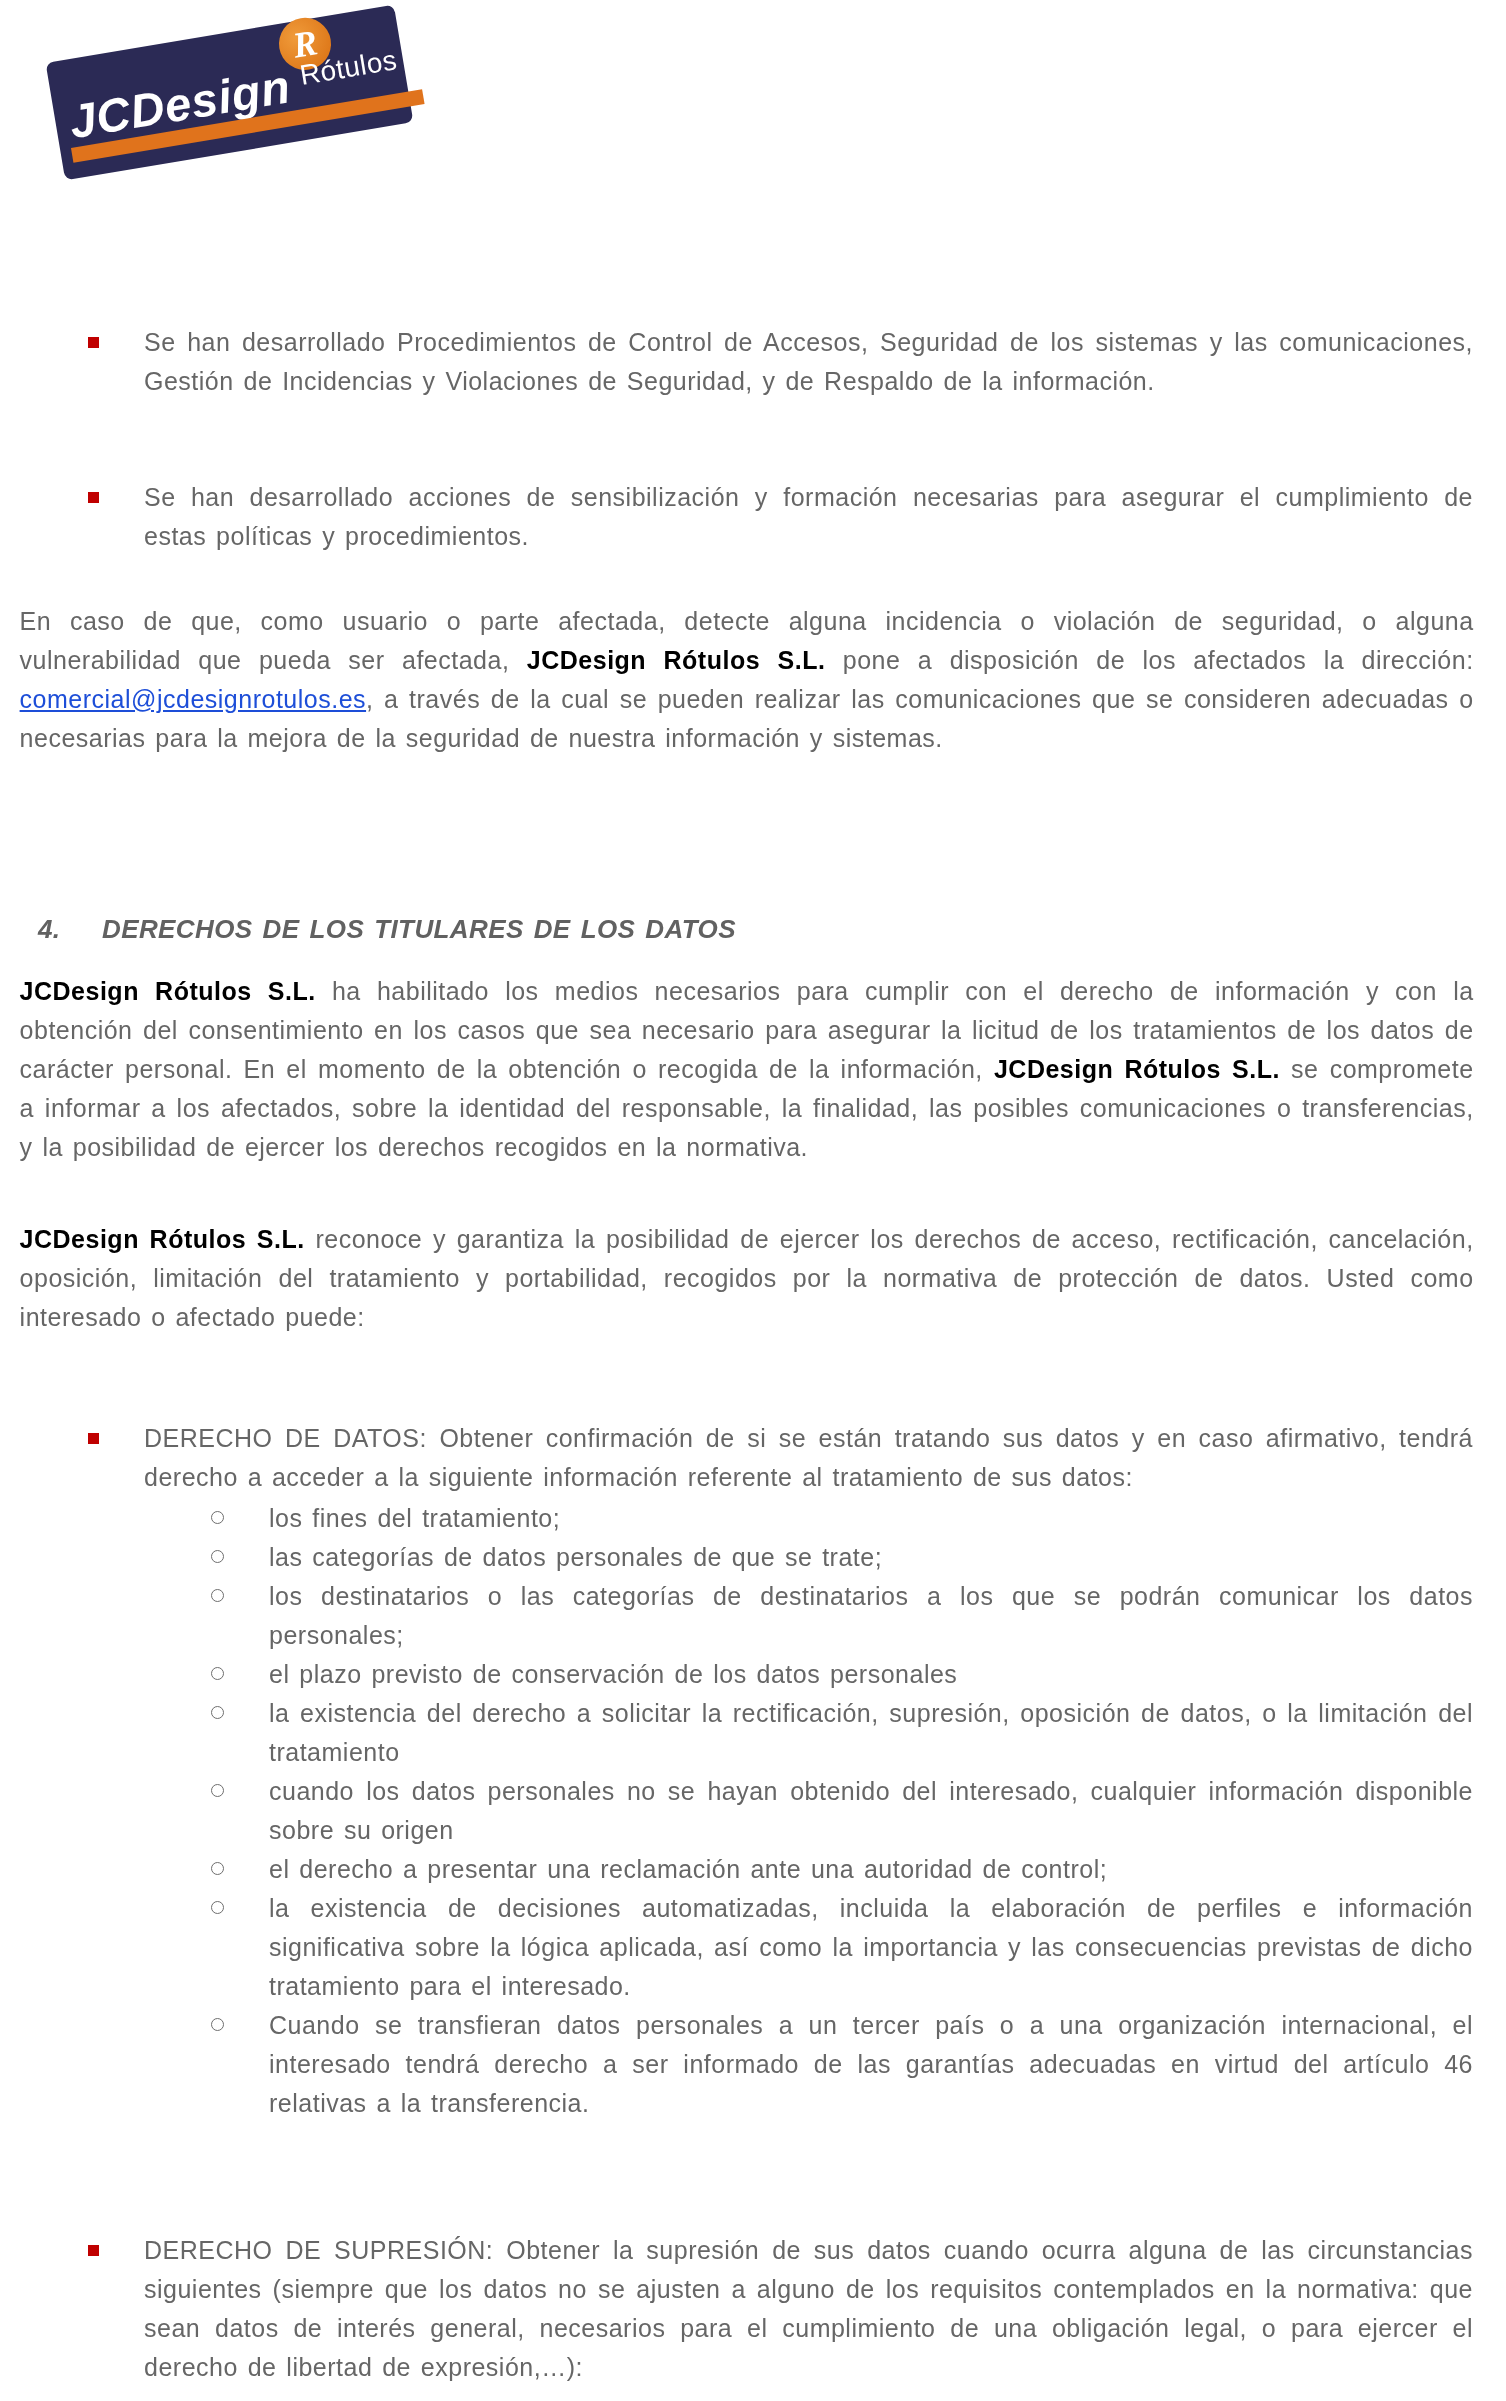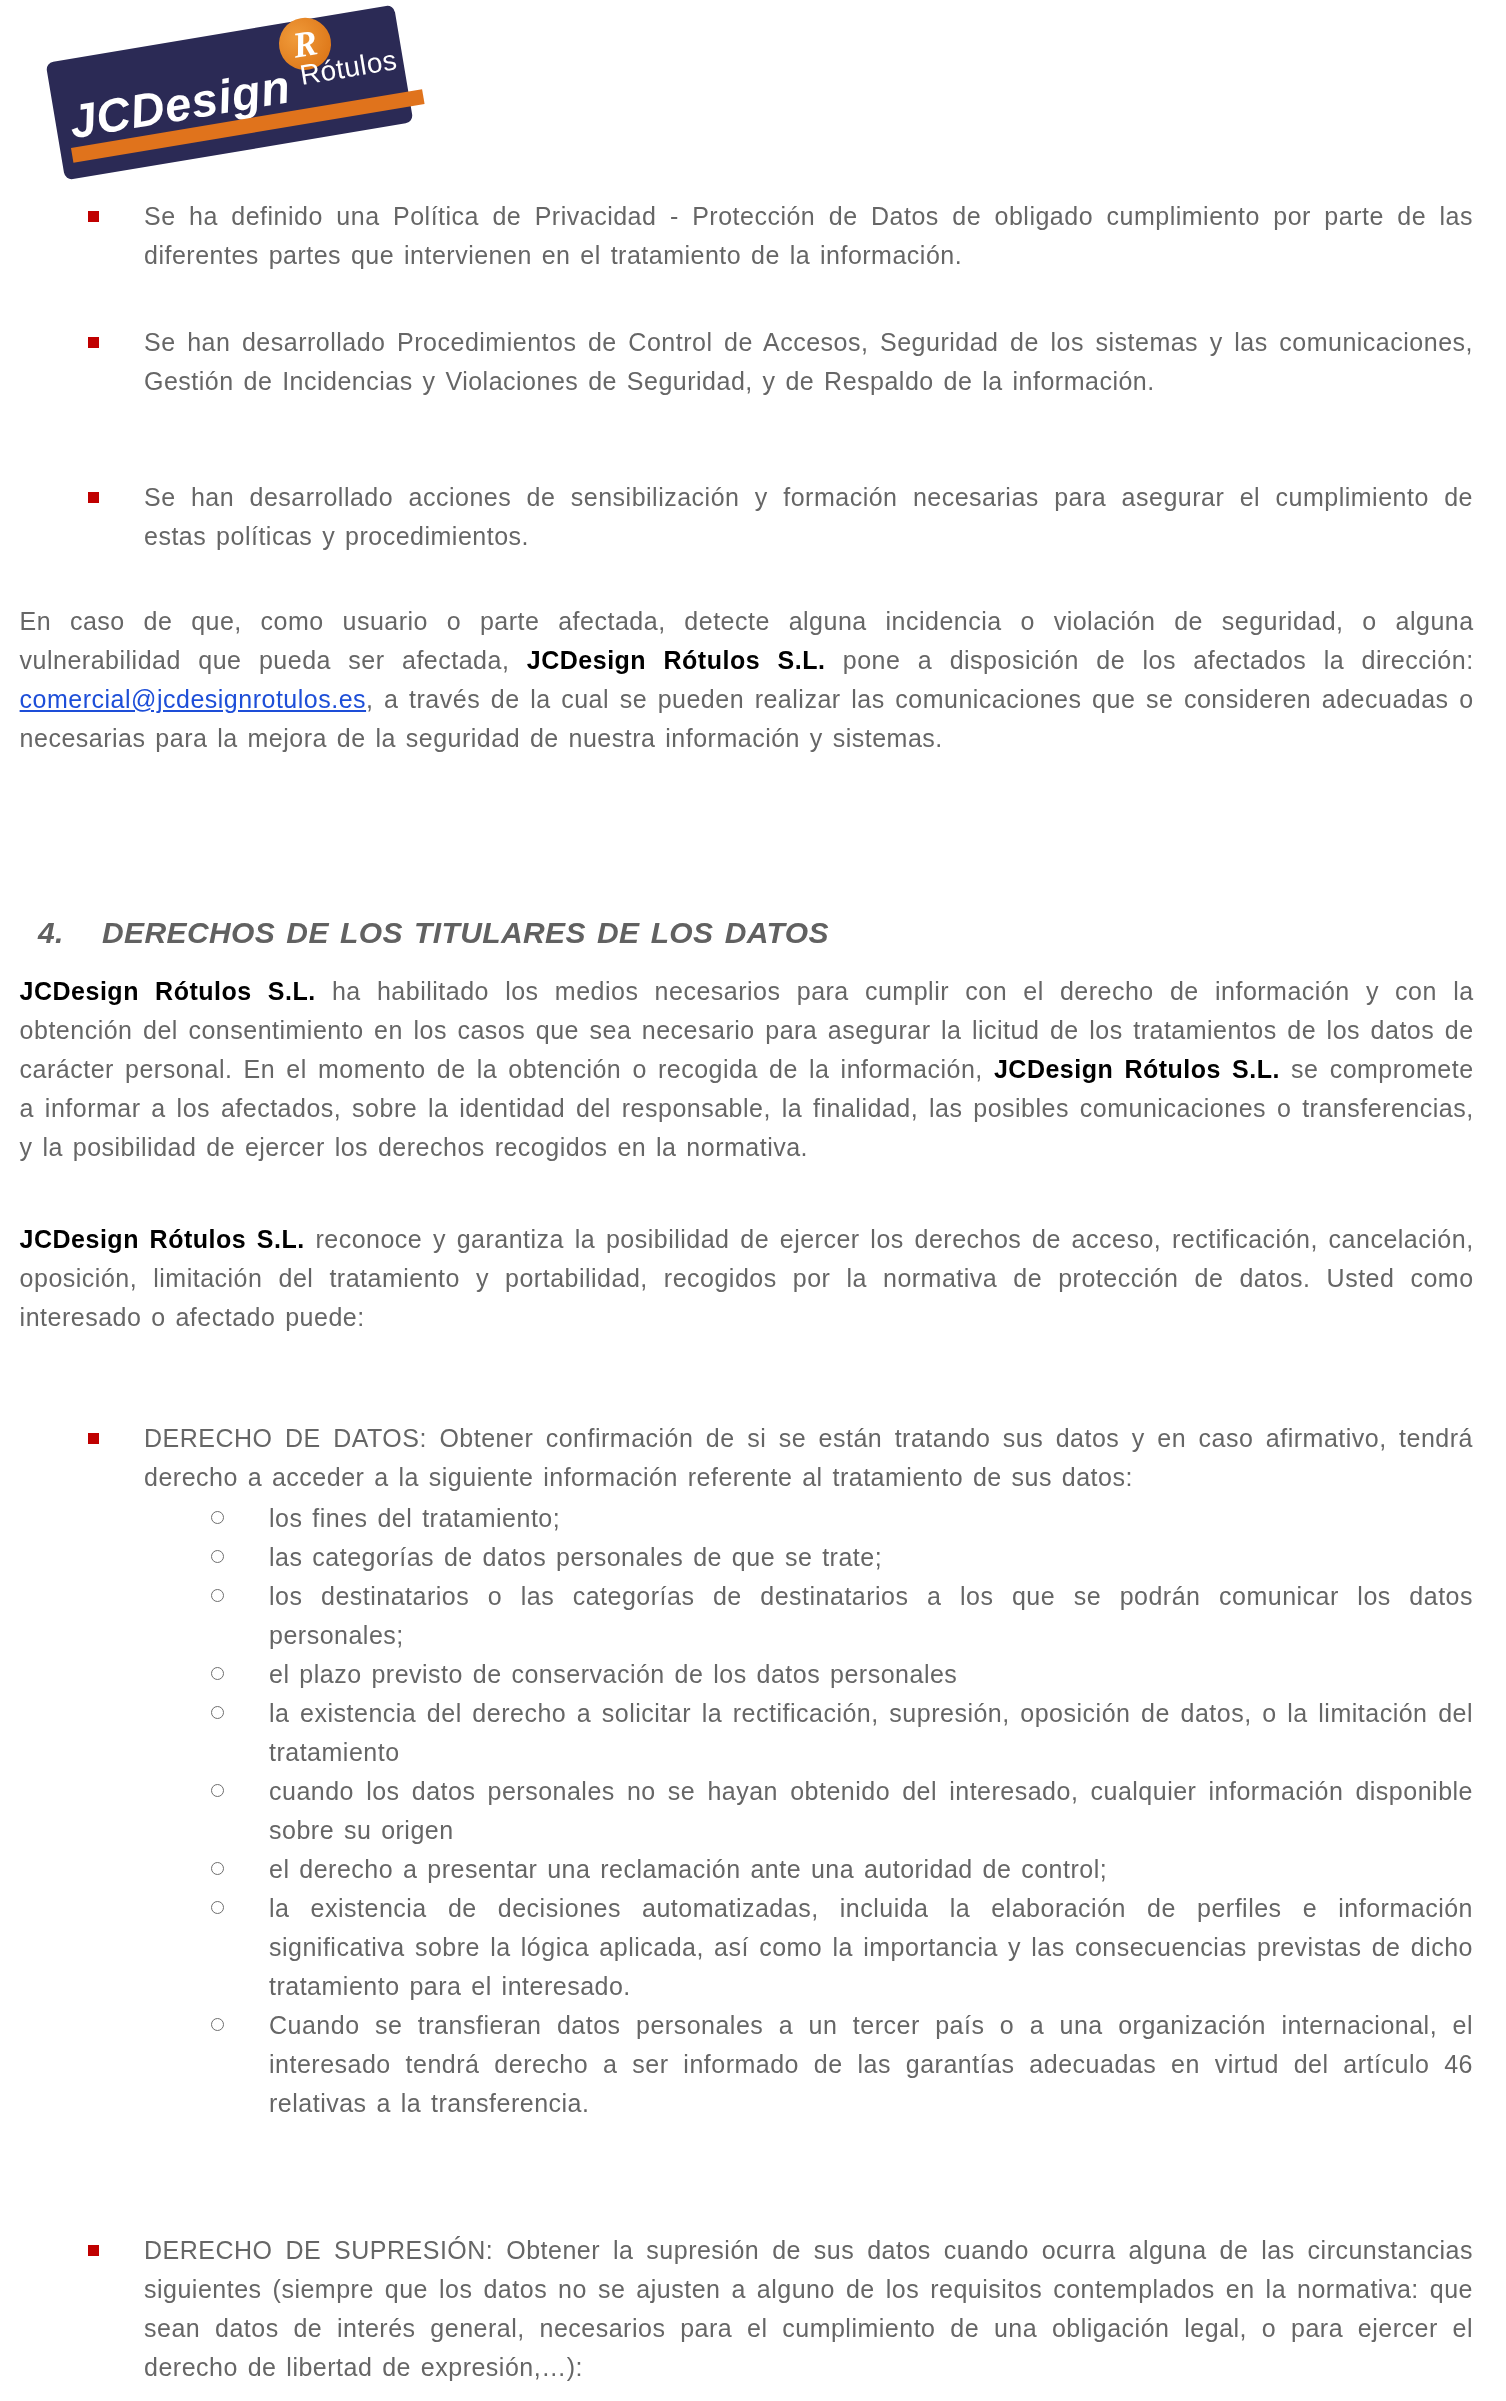--- a/index.html
+++ b/index.html
@@ -25,21 +25,21 @@
   
   .para{position:absolute;left:19.6px;width:1454px;text-align:justify;}
   .bullet{position:absolute;left:88px;width:1385px;}
   .sq{position:absolute;left:0px;top:14px;width:11px;height:11px;background:#c00000;}
   .btext{margin-left:56px;text-align:justify;}
   .bold{color:#000000;font-weight:bold;}
   .link{color:#1d4ed8;text-decoration:underline;cursor:pointer;}
 
   .b1{top:197px;} .b2{top:323px;} .b3{top:478px;}
   .p-incident{top:602px;}
-  .heading{position:absolute;left:38px;top:888px;font-size:30px;line-height:39px;font-style:italic;
+  .heading{position:absolute;left:38px;top:888px;font-size:26px;line-height:39px;font-style:italic;
            font-weight:bold;color:#616161;letter-spacing:0.4px;}
   .hnum{display:inline-block;width:64px;font-style:italic;}
   .p-medios{top:972px;}
   .p-derechos{top:1220px;}
   .b-acceso{top:1419px;}
   .b-supresion{top:2231px;}
 
   .bpar{text-align:justify;}
   .sublist{margin-top:1.6px;}
   .subitem{position:relative;padding-left:125px;text-align:justify;}
@@ -55,24 +55,20 @@
     <div class="plate">
       <span class="logo-jc">JCDesign</span>
       <span class="logo-badge">
           <span>R</span>
         </span>
       <span class="logo-rotulos">Rótulos</span>
       <div class="logo-bar"></div>
     </div>
   </div>
 
-  <div class="bullet b1">
-    <span class="sq"></span>
-    <div class="btext">Se ha definido una Política de Privacidad - Protección de Datos de obligado cumplimiento por parte de las diferentes partes que intervienen en el tratamiento de la información.</div>
-  </div>
 
   <div class="bullet b2">
     <span class="sq"></span>
     <div class="btext">Se han desarrollado Procedimientos de Control de Accesos, Seguridad de los sistemas y las comunicaciones, Gestión de Incidencias y Violaciones de Seguridad, y de Respaldo de la información.</div>
   </div>
 
   <div class="bullet b3">
     <span class="sq"></span>
     <div class="btext">Se han desarrollado acciones de sensibilización y formación necesarias para asegurar el cumplimiento de estas políticas y procedimientos.</div>
   </div>

